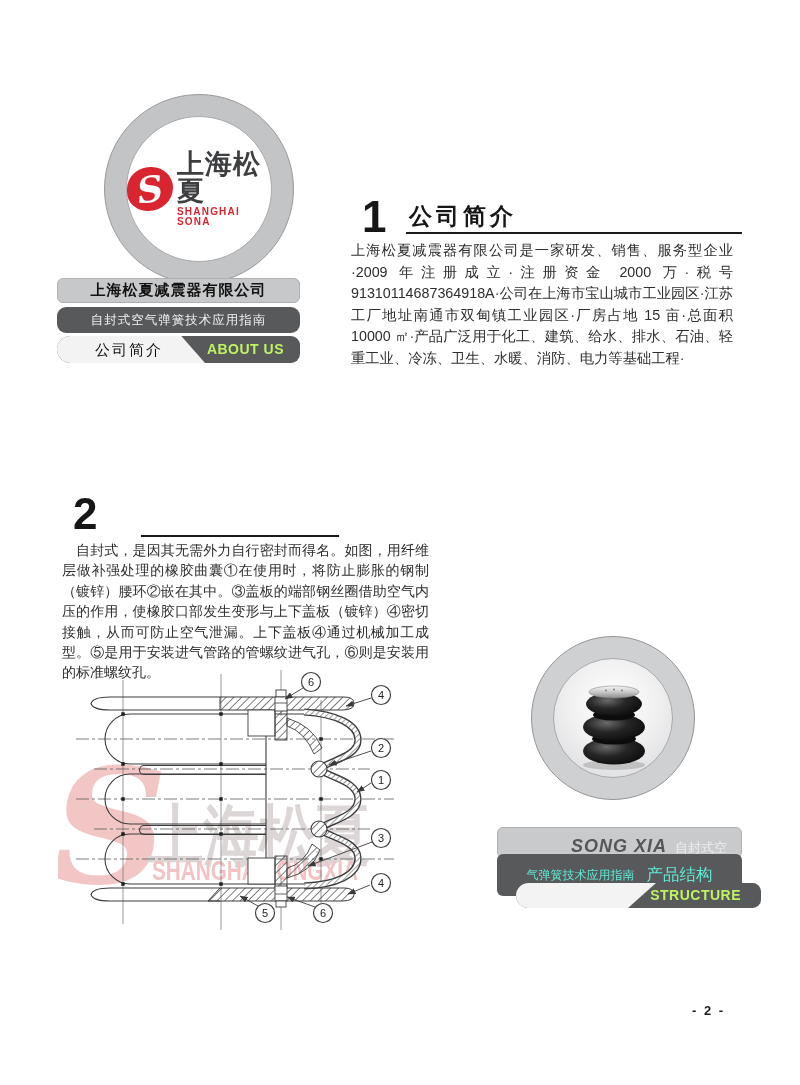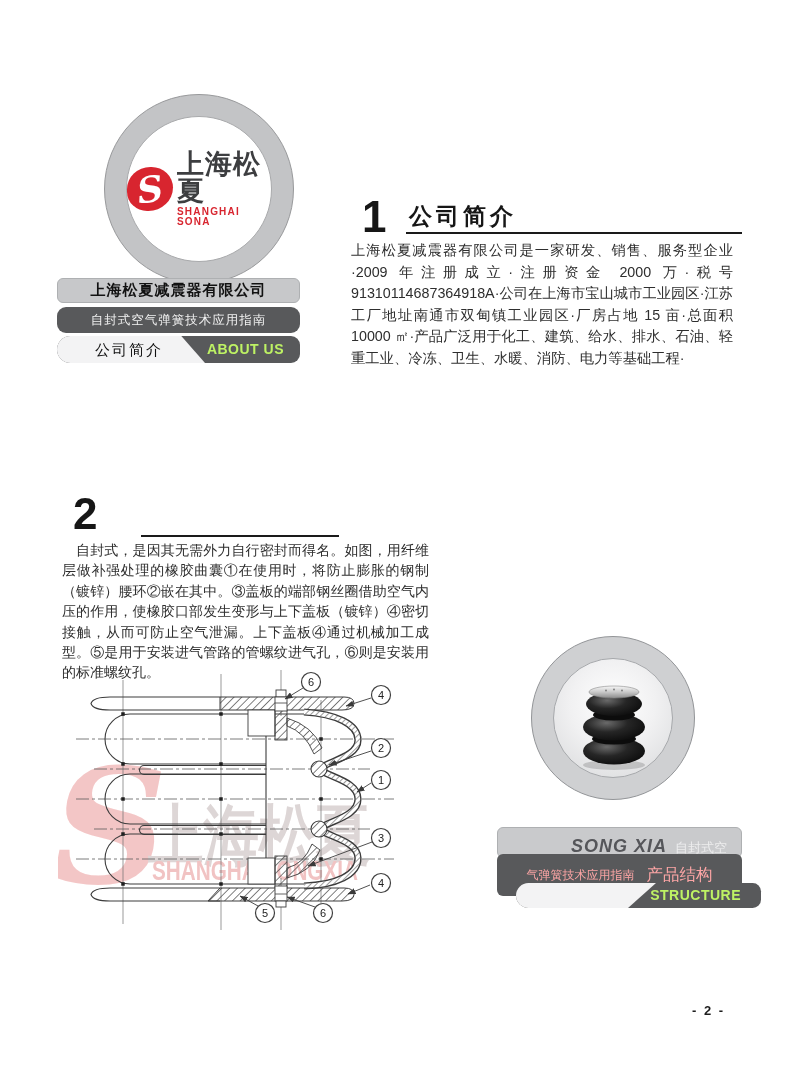--- a/index.html
+++ b/index.html
@@ -58,21 +58,21 @@
            background:#cfd0d2;border:1.5px solid #939598;box-sizing:border-box;z-index:3;}
   .pcircle-inner{position:absolute;left:21px;top:21px;right:21px;bottom:21px;border-radius:50%;
            border:1px solid #a7a9ac;overflow:hidden;
            background:radial-gradient(circle at 50% 38%,#ffffff 0%,#f1f1f2 45%,#d7d8da 100%);}
   .rbar{position:absolute;left:497px;width:245px;box-sizing:border-box;}
   .rbar1{height:31px;background:#c9cacc;border:1px solid #aeb0b2;border-radius:6px;
          display:flex;align-items:flex-end;justify-content:flex-end;padding-right:14px;gap:8px;}
   .rbar1 .songxia{font-size:18px;font-weight:bold;font-style:italic;color:#55565a;letter-spacing:1px;}
   .rbar1 .zifeng{font-size:13px;color:#ededee;}
   .rbar2{height:42px;background:#58595b;border-radius:6px;display:flex;align-items:center;
-         justify-content:center;gap:12px;color:#fca5a5;}
+         justify-content:center;gap:12px;color:#5eead4;}
   .rbar2 .small{font-size:12px;}
   .rbar2 .big{font-size:16.5px;}
 
   .pagenum{position:absolute;left:692px;top:1003px;font-size:13px;font-weight:bold;color:#1d1d1d;letter-spacing:2px;}
 </style>
 </head>
 <body>
 
 <div class="page">
 

